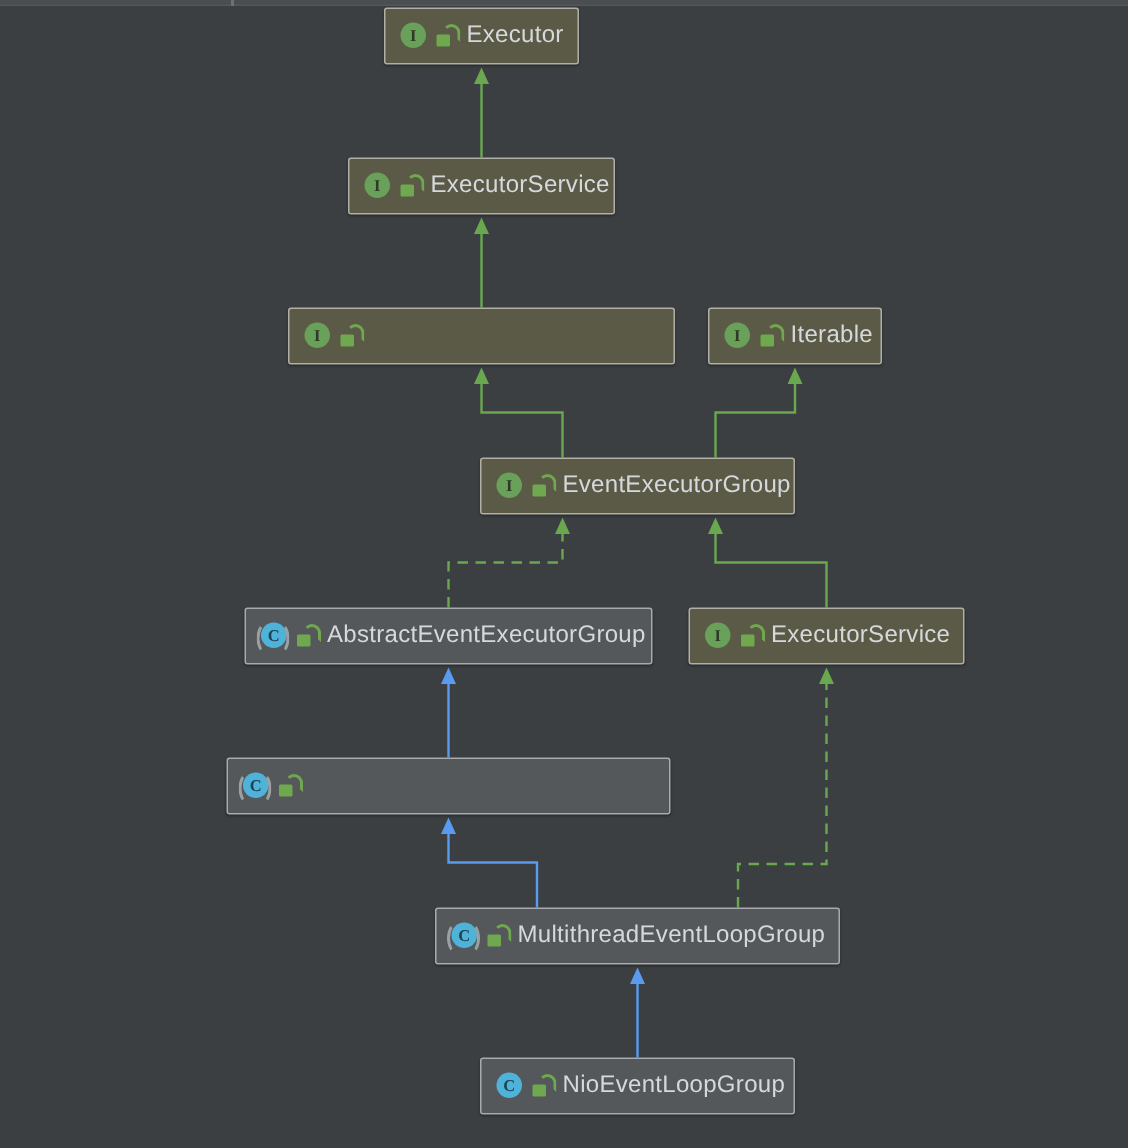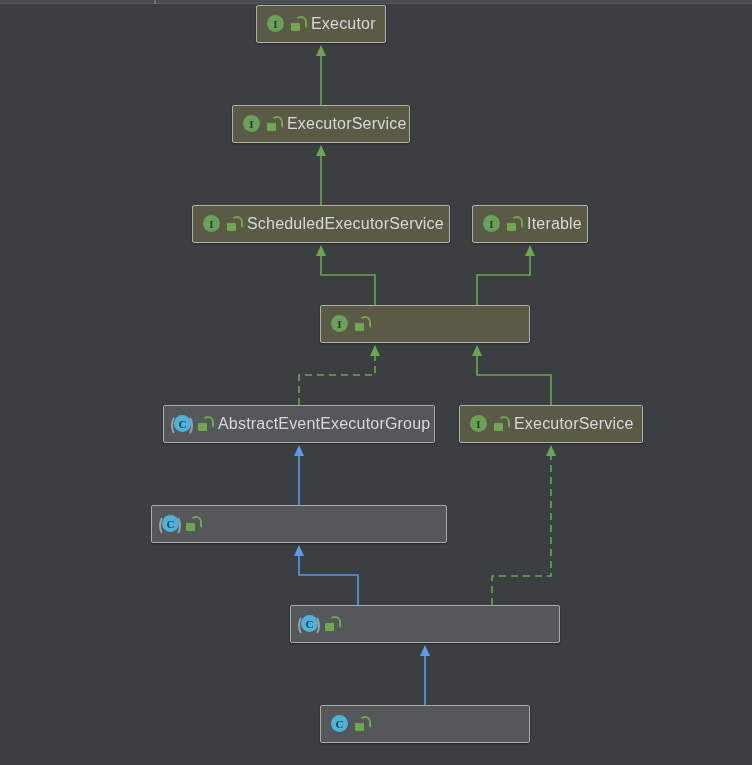--- a/index.html
+++ b/index.html
@@ -246,21 +246,20 @@
   </div>
 
   <div class="node iface" style="left:192px; top:205px; width:258px;">
     <span class="type-icon interface">
       <span class="disc">I</span>
     </span>
     <span class="lock-icon">
       <span class="shackle"></span>
         <span class="body"></span>
     </span>
-    <span class="node-label">ScheduledExecutorService</span>
   </div>
 
   <div class="node iface" style="left:472px; top:205px; width:116px;">
     <span class="type-icon interface">
       <span class="disc">I</span>
     </span>
     <span class="lock-icon">
       <span class="shackle"></span>
         <span class="body"></span>
     </span>
@@ -268,20 +267,21 @@
   </div>
 
   <div class="node iface" style="left:320px; top:305px; width:210px;">
     <span class="type-icon interface">
       <span class="disc">I</span>
     </span>
     <span class="lock-icon">
       <span class="shackle"></span>
         <span class="body"></span>
     </span>
+    <span class="node-label">EventExecutorGroup</span>
   </div>
 
   <div class="node klass" style="left:163px; top:405px; width:272px;">
     <span class="type-icon class abstract">
       <span class="disc">C</span>
     </span>
     <span class="lock-icon">
       <span class="shackle"></span>
         <span class="body"></span>
     </span>
@@ -310,25 +310,27 @@
   </div>
 
   <div class="node klass" style="left:290px; top:605px; width:270px;">
     <span class="type-icon class abstract">
       <span class="disc">C</span>
     </span>
     <span class="lock-icon">
       <span class="shackle"></span>
         <span class="body"></span>
     </span>
+    <span class="node-label">MultithreadEventLoopGroup</span>
   </div>
 
   <div class="node klass" style="left:320px; top:705px; width:210px;">
     <span class="type-icon class">
       <span class="disc">C</span>
     </span>
     <span class="lock-icon">
       <span class="shackle"></span>
         <span class="body"></span>
     </span>
+    <span class="node-label">NioEventLoopGroup</span>
   </div>
 
 </div>
 
 </body></html>

